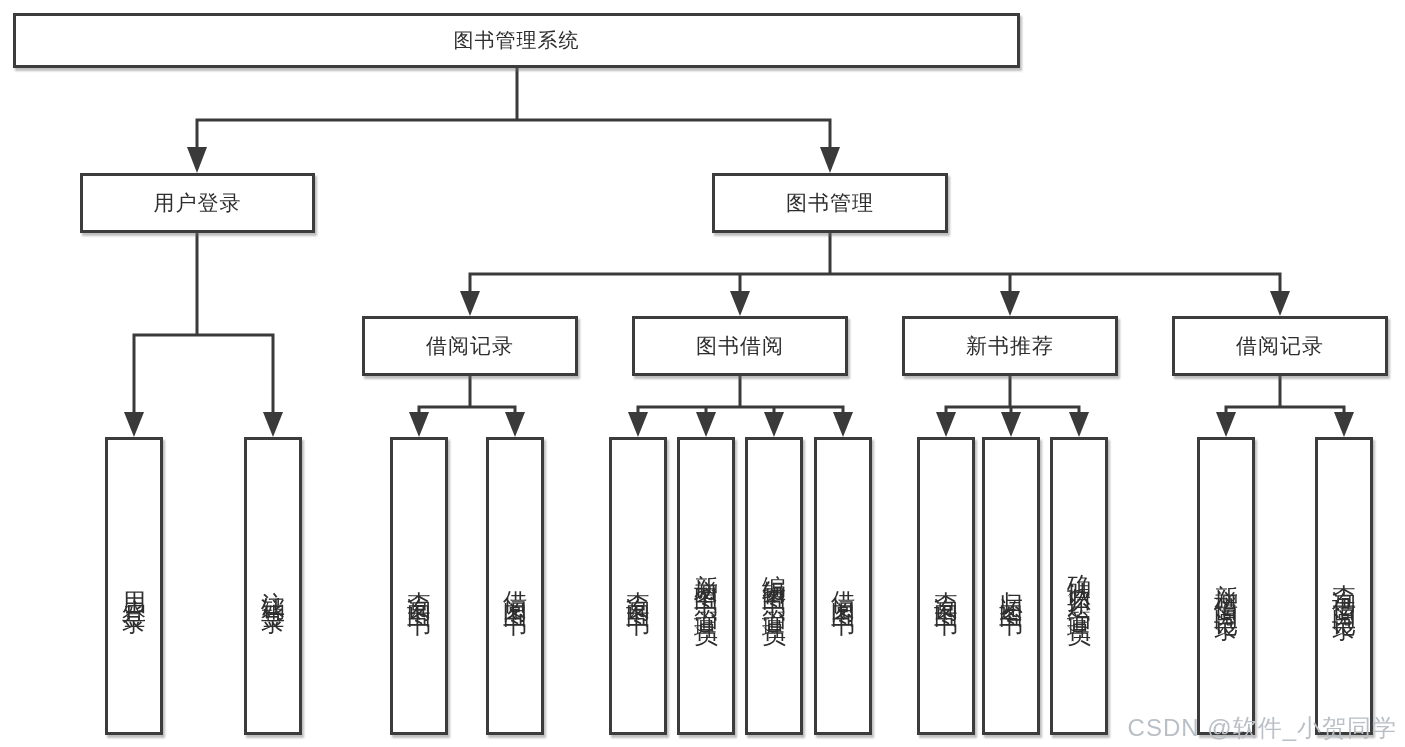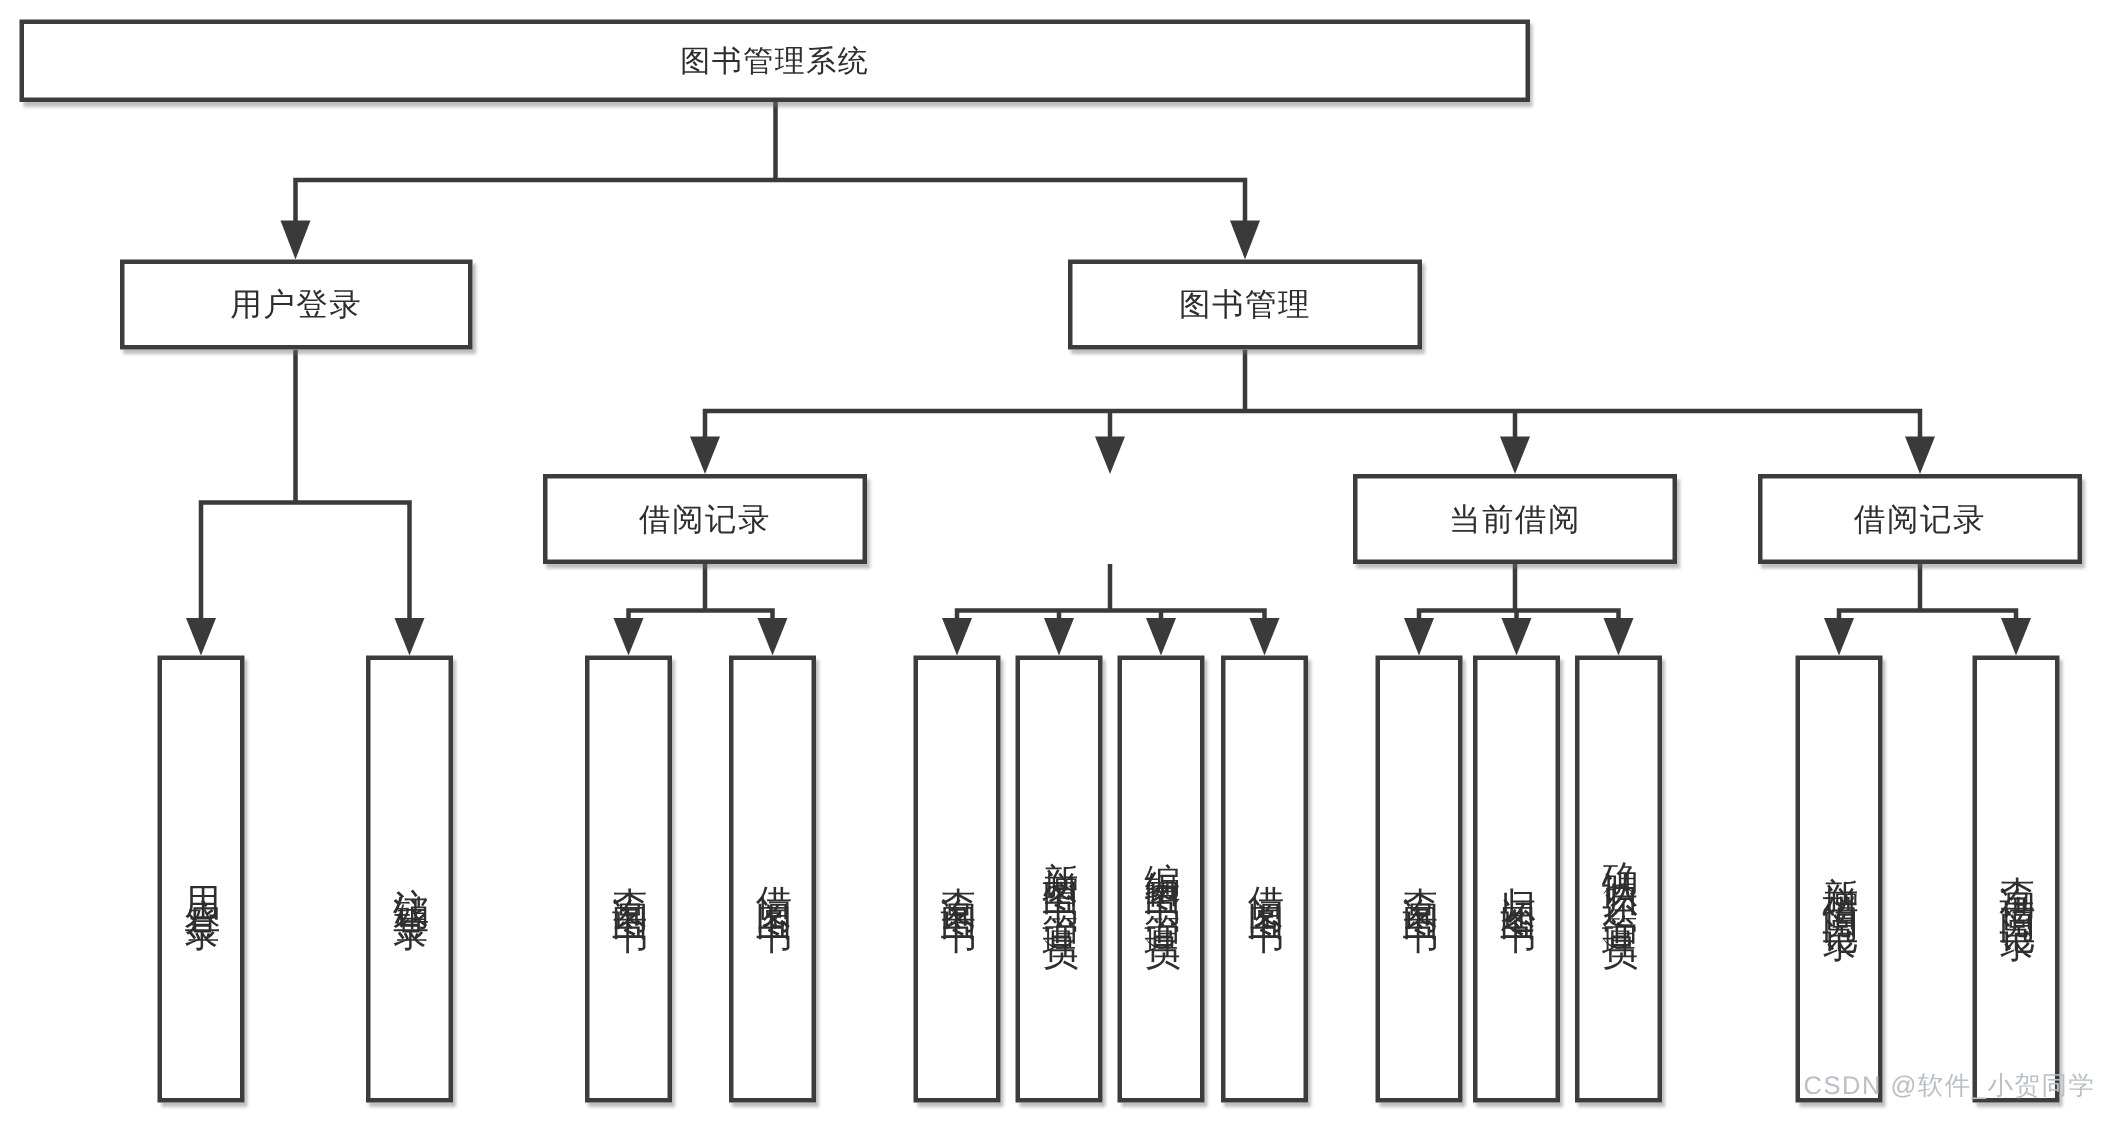--- a/index.html
+++ b/index.html
@@ -31,21 +31,21 @@
     text-orientation:mixed;
     font-size:24px;
     letter-spacing:7px;
     line-height:1;
     padding:4px 0;
   }
   .watermark{
     position:absolute;
     right:8px;
     top:712px;
-    font-size:17px;
+    font-size:24px;
     color:#b9bfc6;
     letter-spacing:1px;
     z-index:3;
     white-space:nowrap;
   }
 </style>
 </head>
 <body>
 
 <div class="stage">
@@ -92,21 +92,22 @@
       <polygon points="1334,412 1354,412 1344,437"></polygon>
     </g>
   </svg>
 
   <div class="node h-node root-node" style="left:13px;top:13px;width:1007px;height:55px;">图书管理系统</div>
 
   <div class="node h-node" style="left:80px;top:173px;width:235px;height:60px;">用户登录</div>
   <div class="node h-node" style="left:712px;top:173px;width:236px;height:60px;text-align:right;">图书管理</div>
 
   <div class="node h-node" style="left:362px;top:316px;width:216px;height:60px;">借阅记录</div>
-  <div class="node h-node" style="left:902px;top:316px;width:216px;height:60px;">当前借阅</div>
+  <div class="node h-node" style="left:632px;top:316px;width:216px;height:60px;">图书借阅</div>
+  <div class="node h-node" style="left:902px;top:316px;width:216px;height:60px;">新书推荐</div>
   <div class="node h-node" style="left:1172px;top:316px;width:216px;height:60px;">借阅记录</div>
 
   <div class="node v-node" style="left:105px;top:437px;width:58px;height:298px;">用户登录</div>
   <div class="node v-node" style="left:244px;top:437px;width:58px;height:298px;">注销登录</div>
 
   <div class="node v-node" style="left:390px;top:437px;width:58px;height:298px;">查询图书</div>
   <div class="node v-node" style="left:486px;top:437px;width:58px;height:298px;">借阅图书</div>
 
   <div class="node v-node" style="left:609px;top:437px;width:58px;height:298px;">查询图书</div>
   <div class="node v-node" style="left:677px;top:437px;width:58px;height:298px;">新增图书（管理员）</div>

